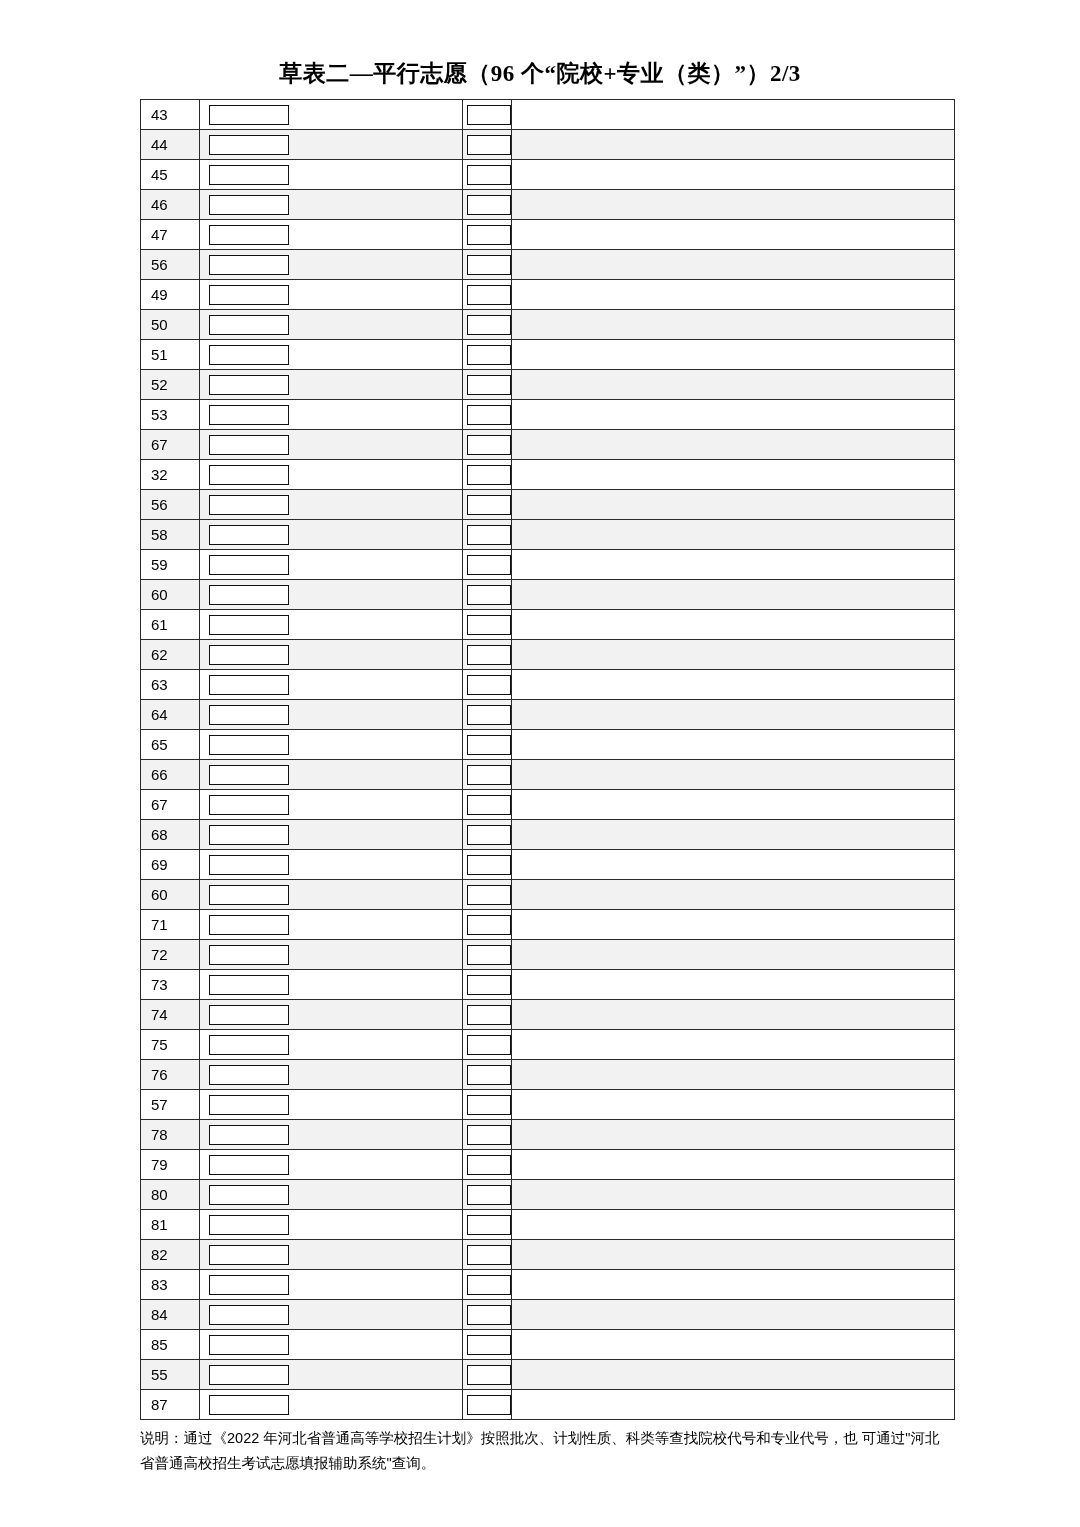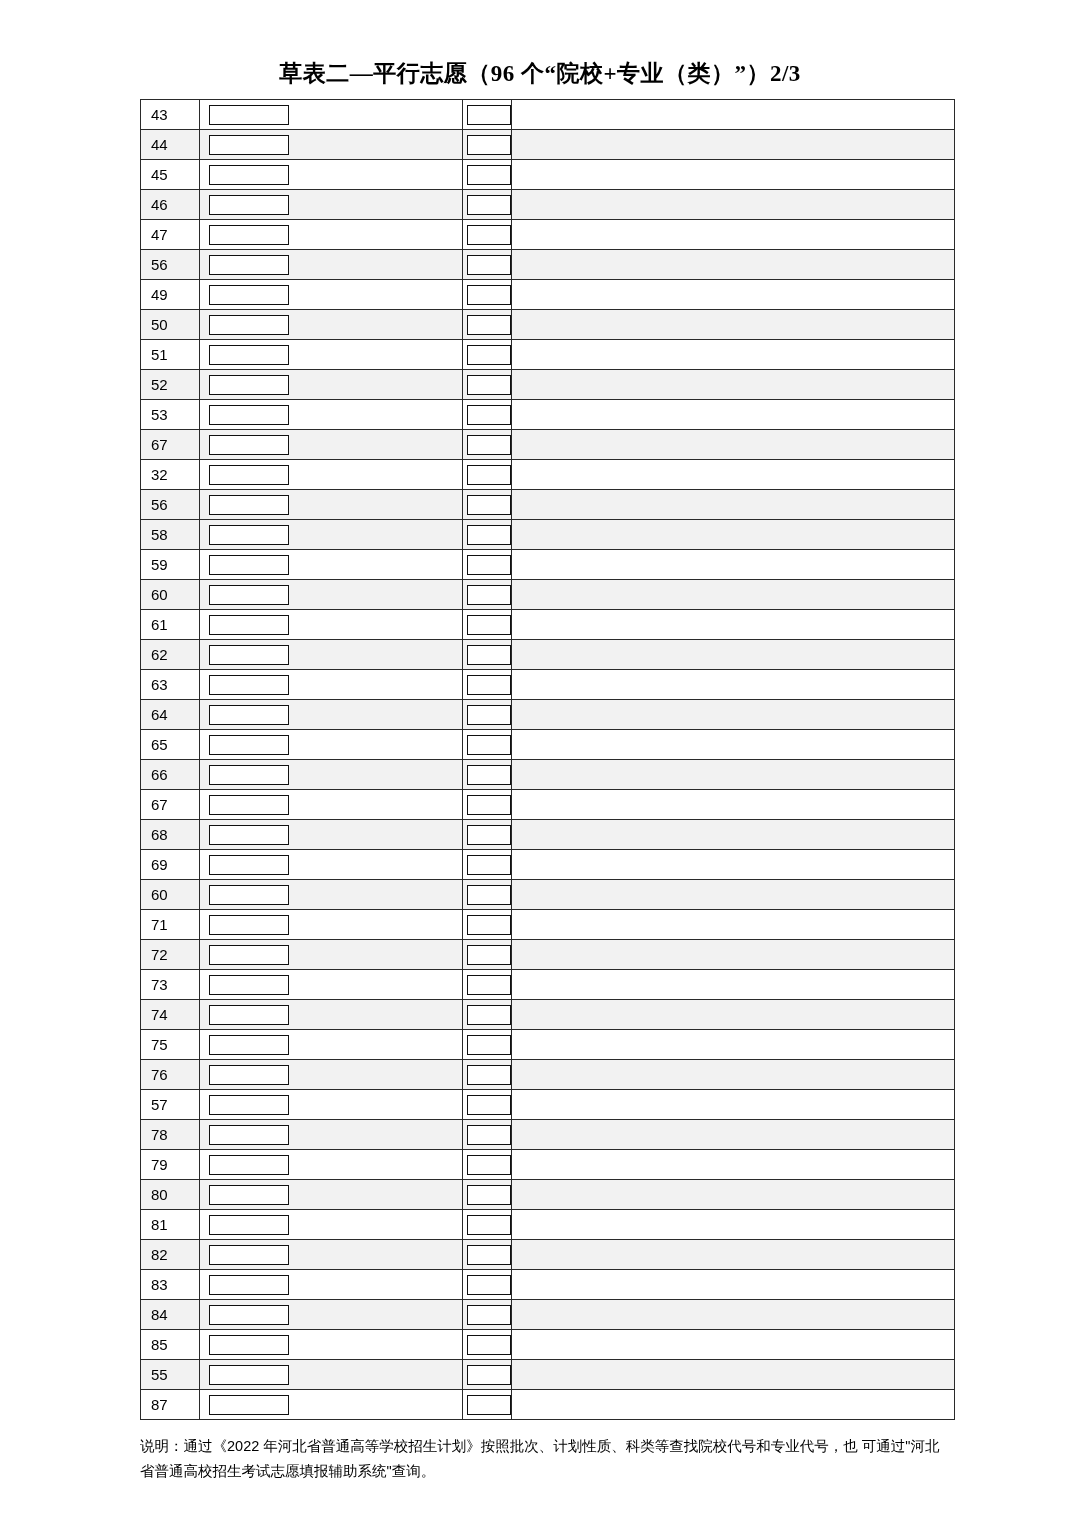--- a/index.html
+++ b/index.html
@@ -71,21 +71,21 @@
     width: 44px;
     margin-left: 4px;
   }
   .cell-inner {
     display: flex;
     align-items: center;
     height: 29px;
   }
   .note {
     width: 800px;
-    margin: 14px auto 0 auto;
+    margin: 6px auto 0 auto;
     font-size: 14.5px;
     line-height: 1.75;
     font-family: "Liberation Sans", "DejaVu Sans", sans-serif;
     text-align: left;
   }
   .note span { display: inline; }
 </style>
 </head>
 <body>
 

